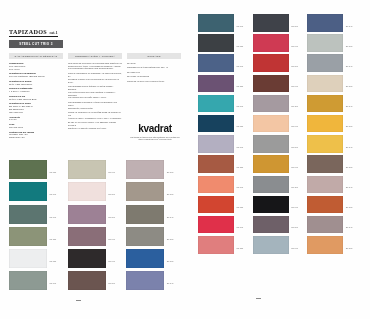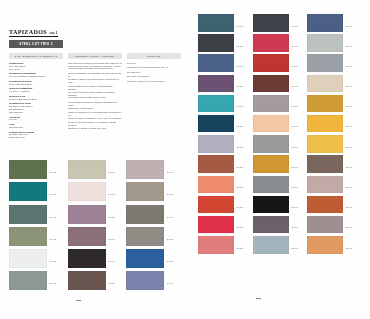--- a/index.html
+++ b/index.html
@@ -208,20 +208,25 @@
             <div class="ln w">No usar lejía</div>
             <div class="ln sp"></div>
             <div class="ln w">No secar en secadora</div>
             <div class="ln sp"></div>
             <div class="ln w">Limpieza en seco con percloroetileno</div>
           </div>
       </div>
 
     </div>
 
+    <div class="kvadrat">
+      <div class="logo">kvadrat</div>
+      <div class="tag">Los tejidos de tapicería de alta prestación que cuentan
+que utiliza Kvadrat para la 1ª colección textil</div>
+    </div>
 
     <div class="grid-left" id="grid-left">
         <div class="sw">
           <div class="chip" style="background: rgb(94, 114, 80);"></div>
           <div class="code">ST 966</div>
         </div>
         <div class="sw">
           <div class="chip" style="background: rgb(200, 197, 178);"></div>
           <div class="code">ST 946</div>
         </div>

